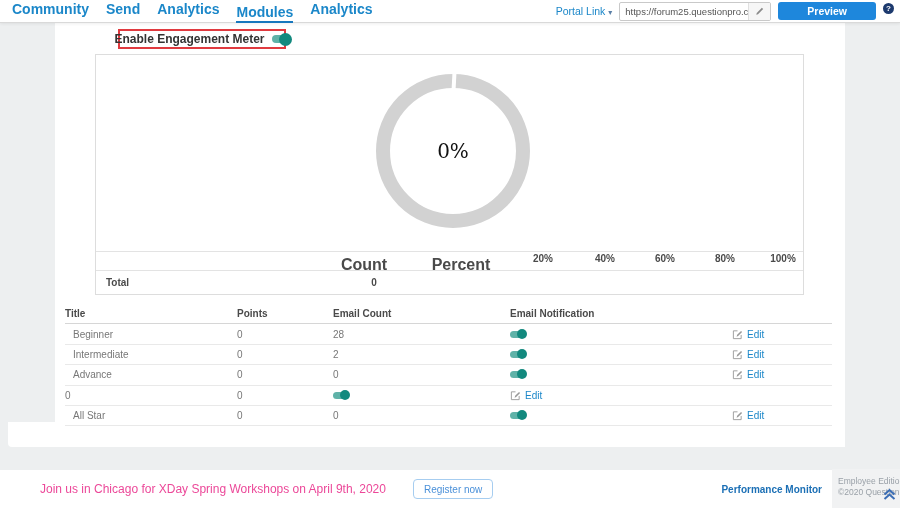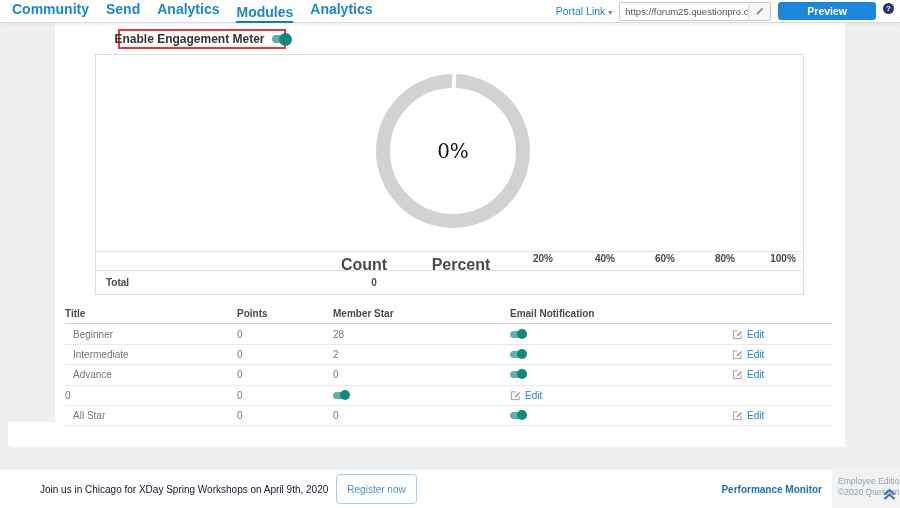--- a/index.html
+++ b/index.html
@@ -66,22 +66,22 @@
             height:20.4px; border-bottom:1px solid #e9e9e9; }
   .lv-row.head { border-bottom:1px solid #d6d6d6; }
   .lv-row.head > div { font-size:10px; font-weight:bold; color:#4a4a4a; }
   .lv-cell { font-size:10px; color:#777; }
   .lv-cell.first { padding-left:8px; }
   .edit-link { display:flex; align-items:center; gap:4px; font-size:10px; color:#1b87c9; cursor:pointer; }
 
   
   .footer-bar { position:absolute; left:0; top:470px; width:900px; height:38px; background:#fff;
                 display:flex; align-items:center; z-index:5; }
-  .banner-text { margin-left:40px; font-size:10px; color:#0f172a; }
-  .register-btn { margin-left:8px; height:30px; background:#fff; border:1px solid #a6cdf0; color:#4a90d9;
+  .banner-text { margin-left:40px; font-size:12px; color:#ec4899; }
+  .register-btn { margin-left:27px; height:20px; background:#fff; border:1px solid #a6cdf0; color:#4a90d9;
                   font-size:10px; border-radius:4px; padding:0 10px; cursor:pointer; }
   .perf-link { margin-left:auto; margin-right:78px; font-size:10px; font-weight:bold; color:#1b6fb5; cursor:pointer; white-space:nowrap; }
   .employee-box { position:absolute; left:832px; top:469px; width:68px; height:39px; background:#f1f2f3;
                   z-index:6; padding:7px 0 0 6px; line-height:1.35; }
   .employee-box .line { font-size:8.5px; color:#9aa1a8; white-space:nowrap; }
   .chevrons { position:absolute; right:3px; bottom:7px; }
 
   svg { display:block; }
 </style>
 </head>
@@ -143,21 +143,21 @@
       <div class="sh-scale" style="left:665px;">100%</div>
     </div>
     <div class="total-label">Total</div>
     <div class="total-count">0</div>
   </div>
 
   <div class="levels">
     <div class="lv-row head">
       <div class="first">Title</div>
       <div>Points</div>
-      <div>Member Star</div>
+      <div>Email Count</div>
       <div>Email Notification</div>
       <div></div>
     </div>
 
     <div class="lv-row">
       <div class="lv-cell first">Beginner</div>
       <div class="lv-cell">0</div>
       <div class="lv-cell">28</div>
       <div>
           <div class="toggle sm">

